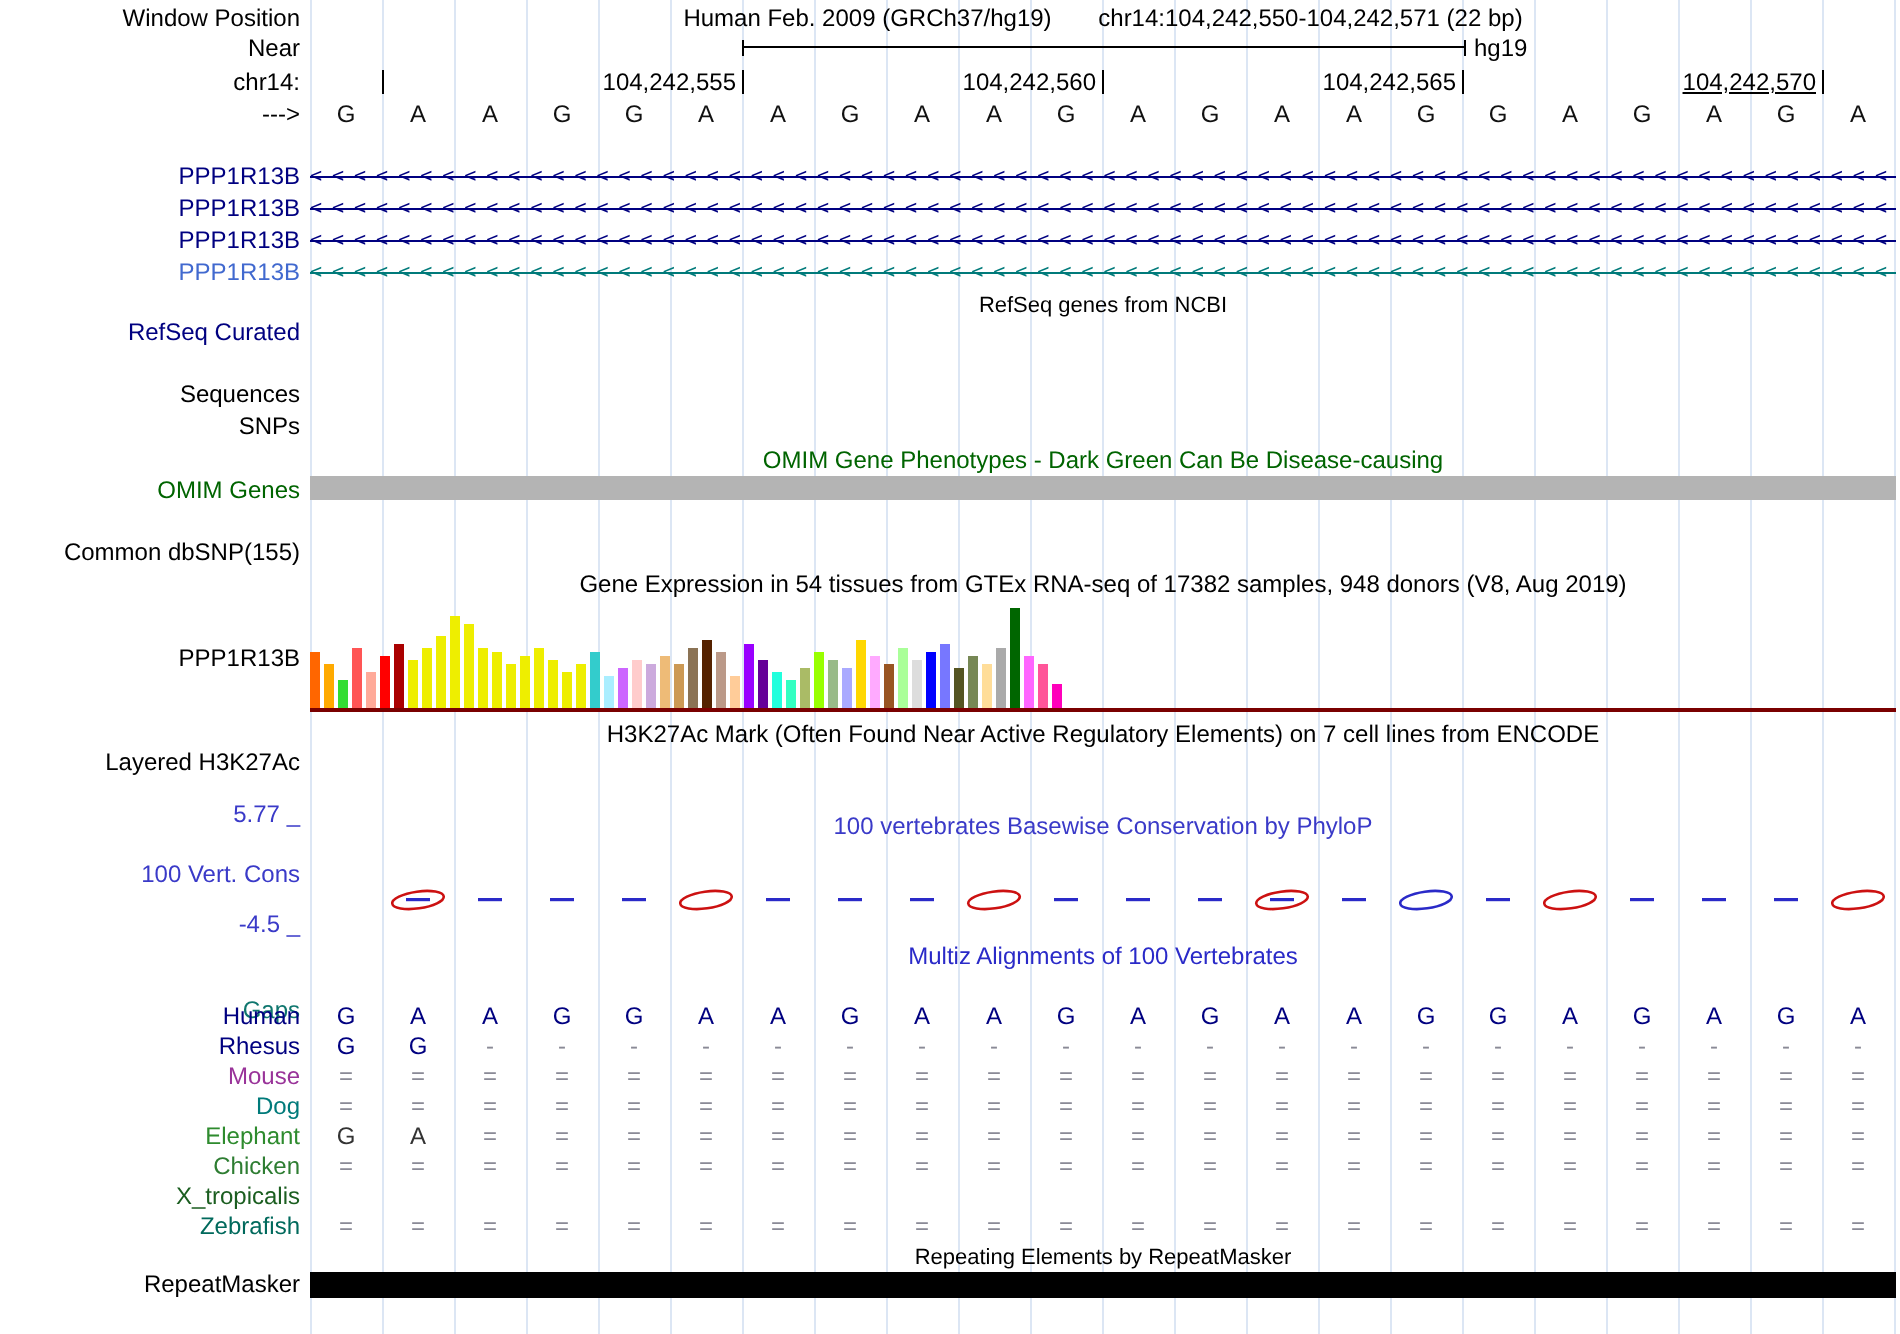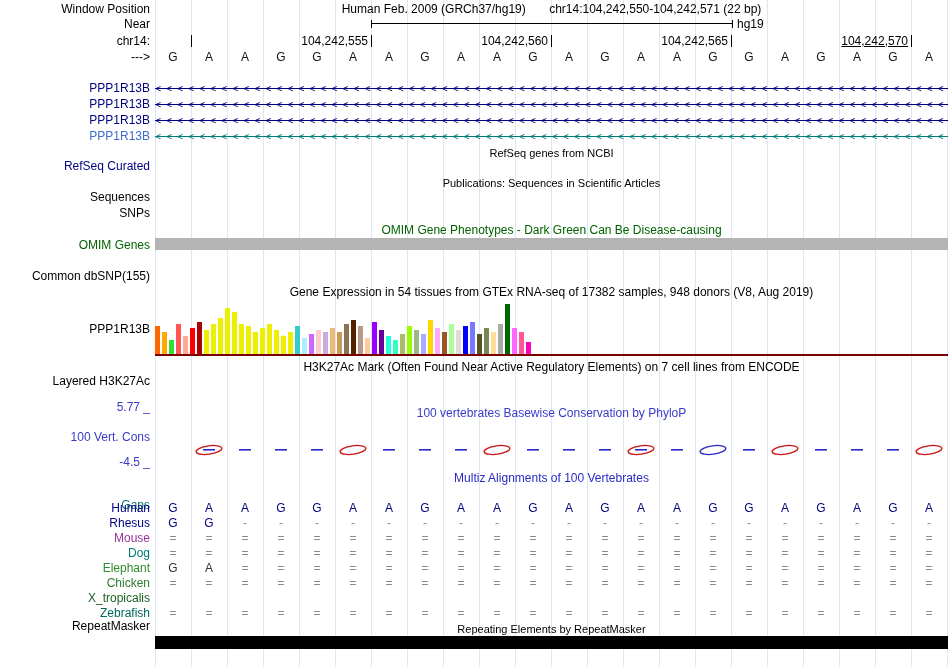--- a/index.html
+++ b/index.html
@@ -135,21 +135,20 @@
     </div>
   <div class="label c-lblue" style="top:129px">PPP1R13B</div>
   <div class="gene-chain" style="top: 129px; color: rgb(0, 122, 122);">
       <div class="chain-line"></div>
       <div class="chain-arrows">&lt;&lt;&lt;&lt;&lt;&lt;&lt;&lt;&lt;&lt;&lt;&lt;&lt;&lt;&lt;&lt;&lt;&lt;&lt;&lt;&lt;&lt;&lt;&lt;&lt;&lt;&lt;&lt;&lt;&lt;&lt;&lt;&lt;&lt;&lt;&lt;&lt;&lt;&lt;&lt;&lt;&lt;&lt;&lt;&lt;&lt;&lt;&lt;&lt;&lt;&lt;&lt;&lt;&lt;&lt;&lt;&lt;&lt;&lt;&lt;&lt;&lt;&lt;&lt;&lt;&lt;&lt;&lt;&lt;&lt;&lt;&lt;&lt;&lt;&lt;&lt;&lt;&lt;&lt;&lt;</div>
     </div>
 
   <div class="title title-sm" style="top:146px">RefSeq genes from NCBI</div>
   <div class="label c-navy" style="top:159px">RefSeq Curated</div>
 
-  <div class="title title-sm" style="top:176px">Publications: Sequences in Scientific Articles</div>
   <div class="label" style="top:190px">Sequences</div>
   <div class="label" style="top:206px">SNPs</div>
 
   <div class="title c-green" style="top:223px">OMIM Gene Phenotypes - Dark Green Can Be Disease-causing</div>
   <div class="label c-green" style="top:238px">OMIM Genes</div>
   <div class="bar-omim"></div>
 
   <div class="label" style="top:269px">Common dbSNP(155)</div>
 
   <div class="title" style="top:285px">Gene Expression in 54 tissues from GTEx RNA-seq of 17382 samples, 948 donors (V8, Aug 2019)</div>
@@ -406,15 +405,15 @@
       <span class="mz-cell" style="left: 695px; top: 120px; color: rgb(138, 138, 150);">=</span>
       <span class="mz-cell" style="left: 731px; top: 120px; color: rgb(138, 138, 150);">=</span>
       <span class="mz-cell" style="left: 767px; top: 120px; color: rgb(138, 138, 150);">=</span>
       <span class="mz-cell" style="left: 803px; top: 120px; color: rgb(138, 138, 150);">=</span>
       <span class="mz-cell" style="left: 839px; top: 120px; color: rgb(138, 138, 150);">=</span>
       <span class="mz-cell" style="left: 875px; top: 120px; color: rgb(138, 138, 150);">=</span>
       <span class="mz-cell" style="left: 911px; top: 120px; color: rgb(138, 138, 150);">=</span>
     </div>
 
   <div class="title title-sm" style="top:622px">Repeating Elements by RepeatMasker</div>
-  <div class="label" style="top:620px;line-height:13px;height:13px">RepeatMasker</div>
+  <div class="label" style="top:636px;line-height:13px;height:13px">RepeatMasker</div>
   <div class="bar-rm"></div>
 </div>
 
 </body></html>

